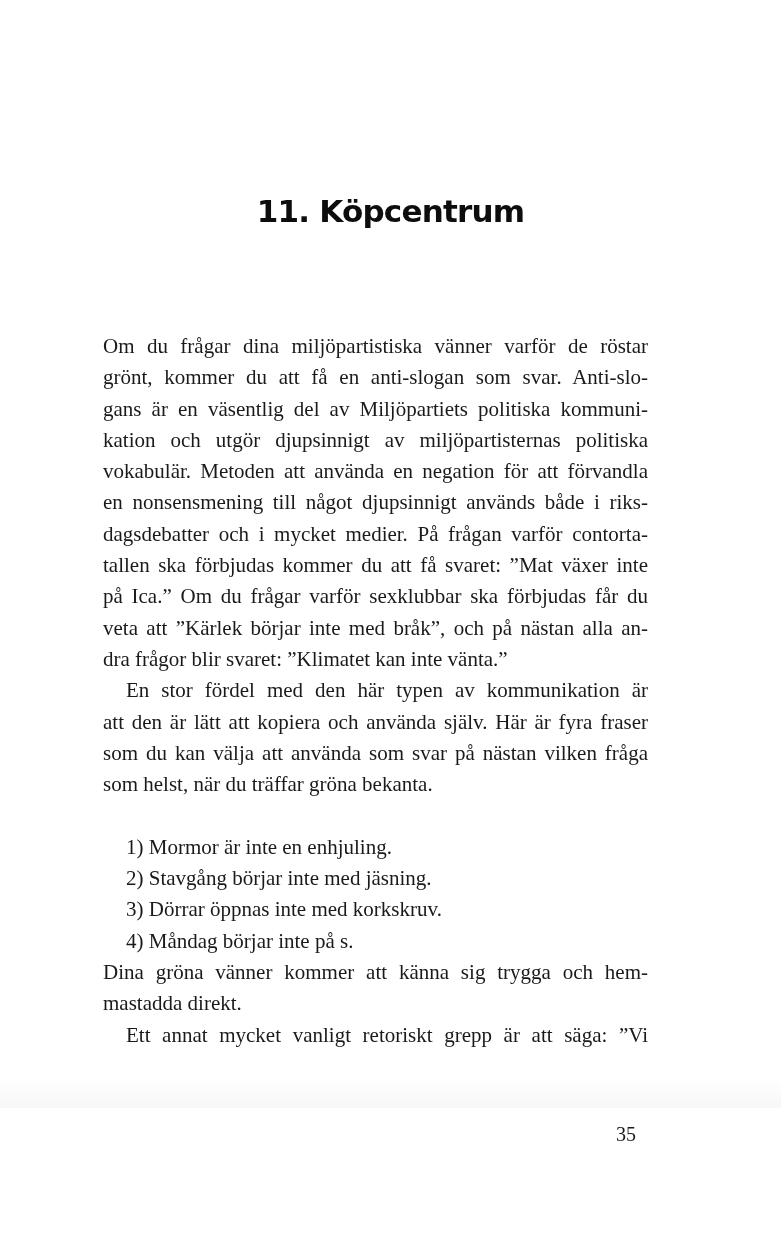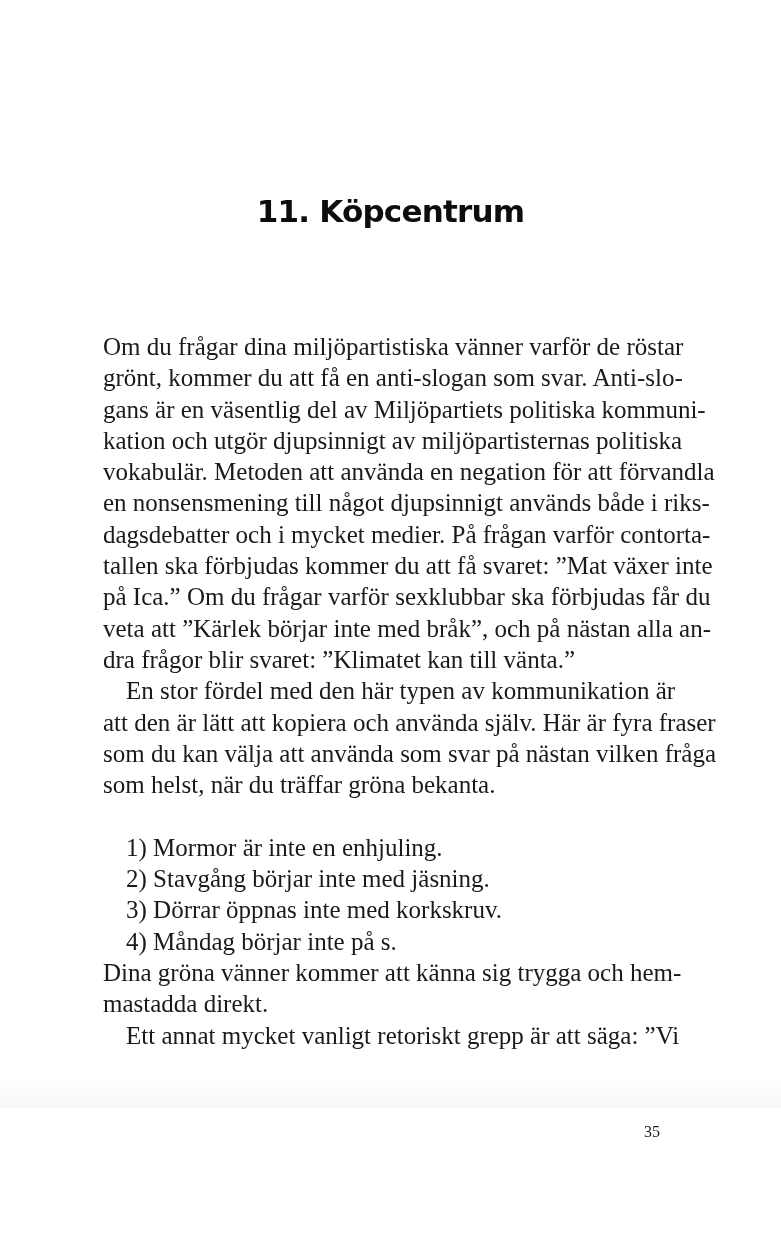--- a/index.html
+++ b/index.html
@@ -16,38 +16,38 @@
     font-family: "DejaVu Sans", sans-serif;
     font-weight: bold;
     font-size: 31px;
     letter-spacing: -0.8px;
     color: #0d0d0d;
     margin: 0;
   }
   .body-text {
     position: absolute; left: 103px; width: 545px; top: 331px;
     font-family: "Liberation Serif", serif;
-    font-size: 25px;
+    font-size: 21px;
     color: #1a1a1a;
   }
   .line {
     height: 31.3px; line-height: 31.3px;
     white-space: nowrap;
     text-align: justify;
     text-align-last: justify;
   }
   .line.last { text-align-last: left; }
   .line.indent { padding-left: 23px; }
   .gap { height: 31.3px; }
   .list-item { padding-left: 23px; text-align-last: left; }
   .page-number {
-    position: absolute; left: 632px; width: 28px; top: 1123px;
-    text-align: right;
+    position: absolute; left: 612px; width: 28px; top: 1123px;
+    text-align: center;
     font-family: "Liberation Serif", serif;
-    font-size: 16px; color: #1a1a1a;
+    font-size: 20px; color: #1a1a1a;
   }
   .bottom-fade {
     position: absolute; left: 0; bottom: 0; width: 781px; height: 30px;
     background: linear-gradient(to bottom, #ffffff, #f7f7f7);
   }
 </style>
 </head>
 <body>
 
 <div class="page">
@@ -59,21 +59,21 @@
       <div class="line">Om du frågar dina miljöpartistiska vänner varför de röstar</div>
       <div class="line">grönt, kommer du att få en anti-slogan som svar. Anti-slo-</div>
       <div class="line">gans är en väsentlig del av Miljöpartiets politiska kommuni-</div>
       <div class="line">kation och utgör djupsinnigt av miljöpartisternas politiska</div>
       <div class="line">vokabulär. Metoden att använda en negation för att förvandla</div>
       <div class="line">en nonsensmening till något djupsinnigt används både i riks-</div>
       <div class="line">dagsdebatter och i mycket medier. På frågan varför contorta-</div>
       <div class="line">tallen ska förbjudas kommer du att få svaret: ”Mat växer inte</div>
       <div class="line">på Ica.” Om du frågar varför sexklubbar ska förbjudas får du</div>
       <div class="line">veta att ”Kärlek börjar inte med bråk”, och på nästan alla an-</div>
-      <div class="line last">dra frågor blir svaret: ”Klimatet kan till vänta.”</div>
+      <div class="line last">dra frågor blir svaret: ”Klimatet kan inte vänta.”</div>
     </div>
 
     <div>
       <div class="line indent">En stor fördel med den här typen av kommunikation är</div>
       <div class="line">att den är lätt att kopiera och använda själv. Här är fyra fraser</div>
       <div class="line">som du kan välja att använda som svar på nästan vilken fråga</div>
       <div class="line last">som helst, när du träffar gröna bekanta.</div>
     </div>
 
     <div class="gap"></div>

